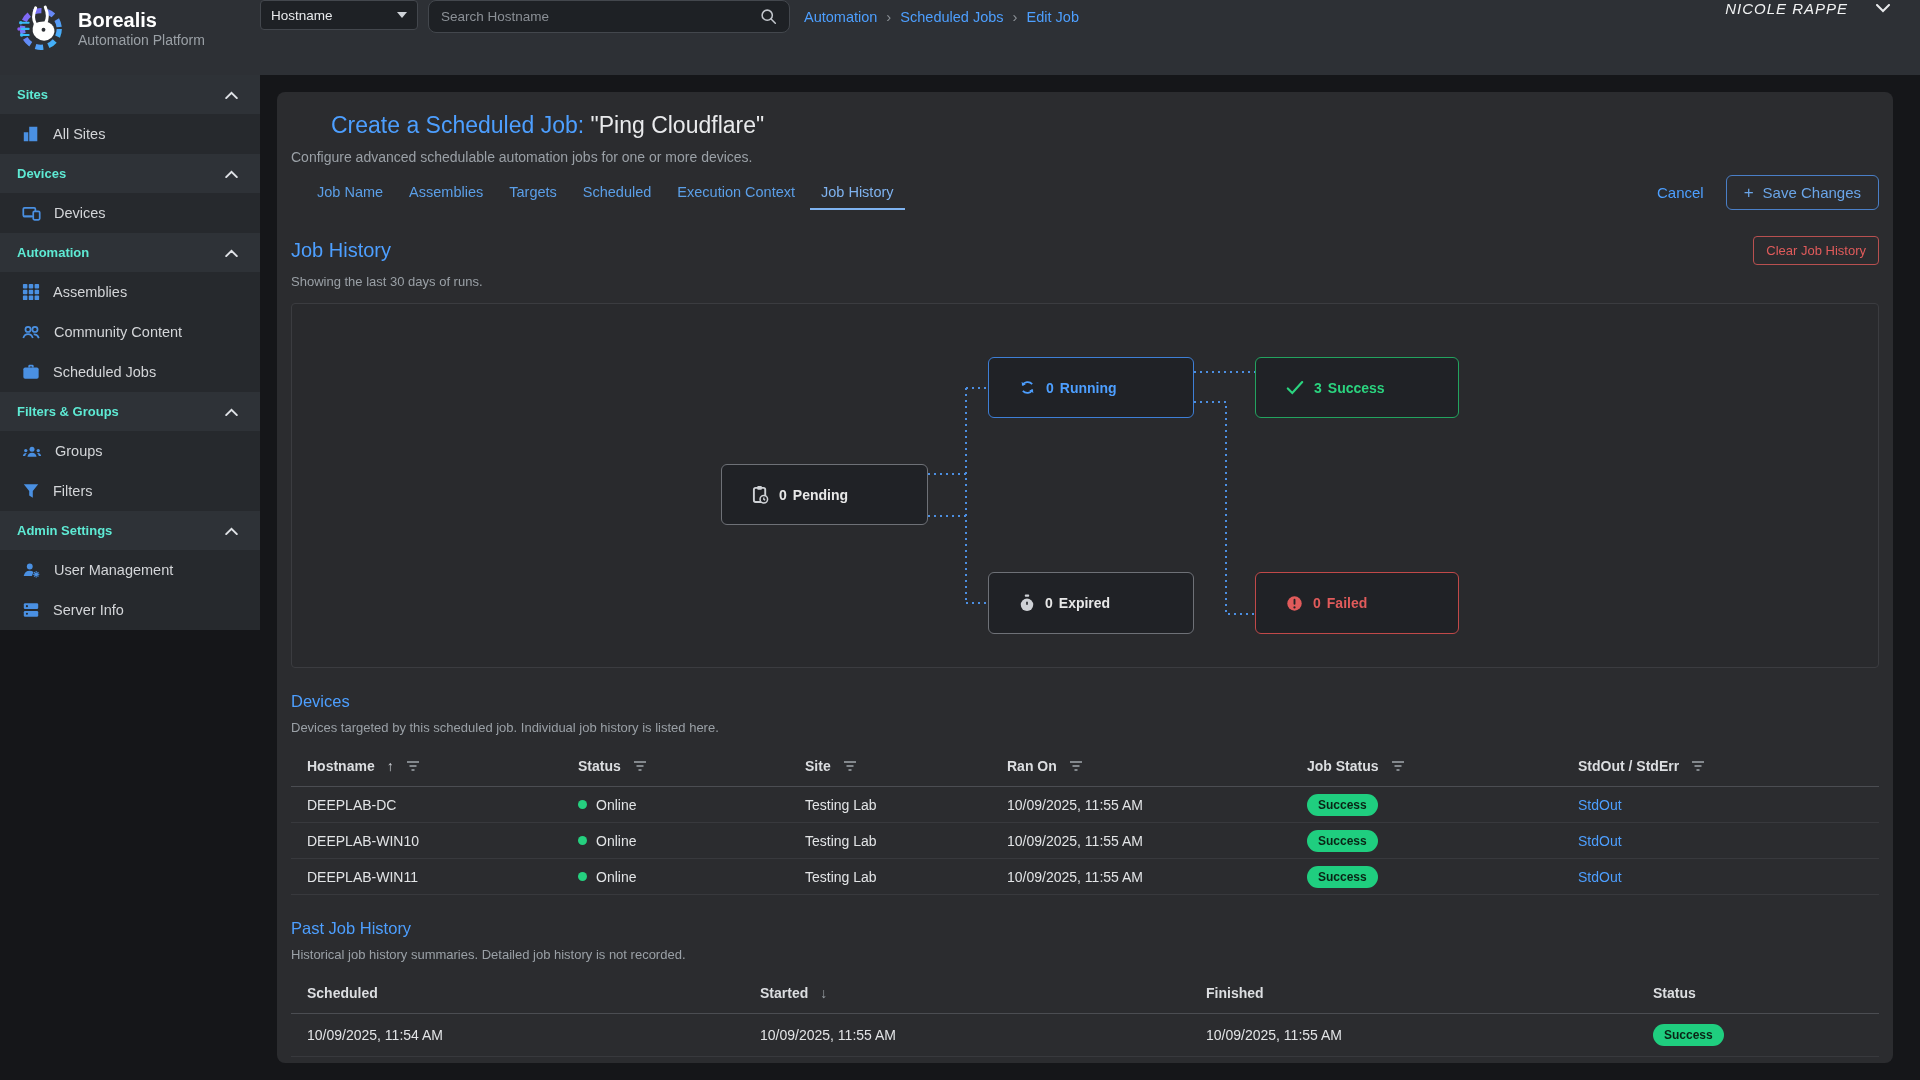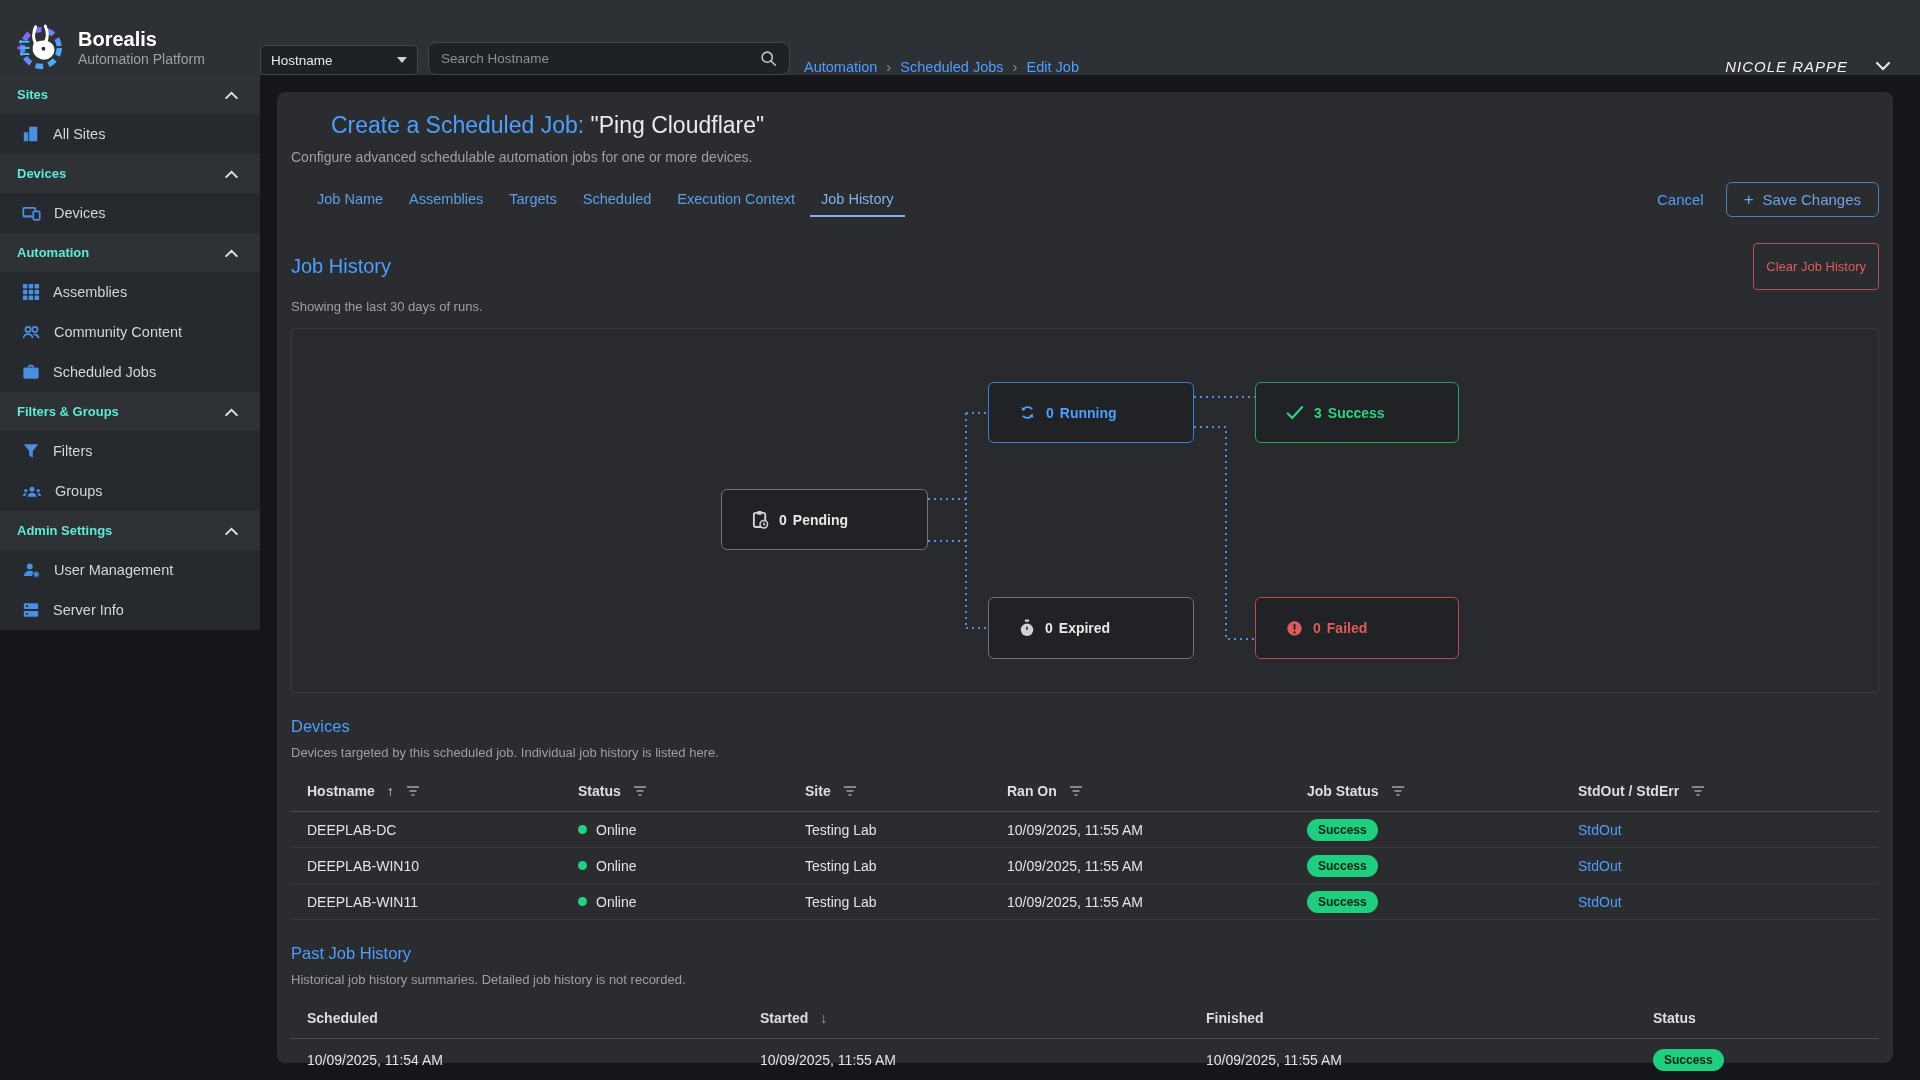--- a/index.html
+++ b/index.html
@@ -2,21 +2,21 @@
 <html><head>
 <meta charset="utf-8">
 <style>
   * { margin:0; padding:0; box-sizing:border-box; }
   html,body { width:1920px; height:1080px; overflow:hidden; }
   body {
     font-family:"Liberation Sans","DejaVu Sans",sans-serif;
     background:#151619; color:#e4e6e8; font-size:14px;
   }
   
-  .topbar { height:75px; background:#2d3035; display:flex; align-items:flex-end; }
+  .topbar { height:75px; background:#2d3035; display:flex; align-items:flex-start; }
   .brand { width:260px; display:flex; align-items:center; gap:10px; padding-left:12px; flex:none; }
   .brand-name { font-size:20px; font-weight:bold; color:#fff; line-height:1.15; }
   .brand-sub { font-size:14px; color:#9aa0a6; }
   .host-select { width:158px; height:30px; background:#1e2125; border:1px solid #43474d; border-radius:4px;
     display:flex; align-items:center; justify-content:space-between; padding:0 10px; color:#e8eaec; font-size:13.5px; cursor:pointer; }
   .caret-down { width:0; height:0; border-left:5px solid transparent; border-right:5px solid transparent; border-top:6px solid #cfd3d8; }
   .searchbox { margin-left:10px; width:362px; height:33px; background:#1e2125; border:1px solid #43474d; border-radius:8px;
     display:flex; align-items:center; padding:0 12px; }
   .searchbox input { flex:1; background:transparent; border:none; outline:none; color:#e8eaec; font-size:13.5px; font-family:inherit; }
   .searchbox input::placeholder { color:#8b9096; }
@@ -35,34 +35,34 @@
   .nav-item { height:40px; display:flex; align-items:center; padding-left:22px; gap:13px; cursor:pointer; }
   .nav-item span { color:#d3d5d8; font-size:14.5px; }
   .nav-item svg, .nav-item .ic { flex:none; }
   
   .main { flex:1; padding:17px 27px 17px 17px; }
   .card { background:#2b2c2f; border-radius:8px; height:971px; padding:16px 14px; }
   .page-title { font-size:23px; margin-top:4px; }
   .page-title .t-blue { color:#4d9fff;margin-left:40px; }
   .page-title .t-white { color:#e9eaec; }
   .page-sub { color:#9aa0a6; font-size:14px; margin-top:10px; }
-  .tabs-row { display:flex; align-items:center; justify-content:space-between; margin-top:17px; }
+  .tabs-row { display:flex; align-items:center; justify-content:space-between; margin-top:10px; }
   .tabs { display:flex; margin-left:13px; }
   .tab { color:#5b9fe8; font-size:14.5px; padding:8px 13px 10px; cursor:pointer; position:relative; }
   .tab.active { color:#7fb3f0; }
   .tab.active::after { content:""; position:absolute; left:2px; right:2px; bottom:0; height:2px; background:#7fb3f0; }
   .actions { display:flex; align-items:center; gap:22px; }
   .link-btn { color:#4d9fff; font-size:15px; cursor:pointer; background:none; border:none; font-family:inherit; }
   .save-btn { display:flex; align-items:center; gap:9px; color:#6aa5e8; font-size:15px; background:transparent;
     border:1px solid #4a7fc7; border-radius:6px; padding:8px 17px; cursor:pointer; font-family:inherit; }
   .save-btn .plus { font-size:17px; line-height:1; }
   .section-row { display:flex; align-items:center; justify-content:space-between; margin-top:26px; }
   .h-jobhistory { color:#4d9fff; font-size:20px; font-weight:normal; }
   .clear-btn { color:#e15b5b; background:transparent; border:1px solid #b85050; border-radius:4px;
-    padding:15px 12px; font-size:13px; cursor:pointer; font-family:inherit; }
+    padding:6px 12px; font-size:13px; cursor:pointer; font-family:inherit; }
   .muted { color:#9aa0a6; font-size:13px; margin-top:9px; }
   
   .flow-panel { position:relative; margin-top:14px; height:365px; background:#292a2d; border:1px solid #3b3c40; border-radius:4px; }
   .flow-panel svg.wires { position:absolute; left:0; top:0; }
   .node { position:absolute; display:flex; align-items:center; gap:10px; padding-left:30px;
     background:#202226; border:1px solid #6e7177; border-radius:6px; font-weight:bold; font-size:14px; color:#e8e8e8; cursor:pointer; }
   .node .cnt { margin-right:-4px; }
   .node-pending { left:429px; top:160px; width:207px; height:61px; }
   .node-running { left:696px; top:53px;  width:206px; height:61px; border-color:#3e7fd6; color:#4d9fff; }
   .node-success { left:963px; top:53px;  width:204px; height:61px; border-color:#23a35f; color:#2bd47f; }
@@ -215,37 +215,37 @@
         <span>Scheduled Jobs</span>
       </div>
 
       <div class="nav-section-hd">
         <span>Filters &amp; Groups</span>
         <svg width="13" height="8" viewBox="0 0 14 9">
             <path d="M1 8 L7 2 L13 8" fill="none" stroke="#dfe2e6" stroke-width="2.2" stroke-linecap="round"></path>
           </svg>
       </div>
       <div class="nav-item">
-        <svg width="18" height="18" viewBox="0 0 20 20">
-            <path fill="#4a90e2" d="M2 2.5 h16 L12 10 v7.5 l-4-2.5 V10 z"></path>
-          </svg>
-        <span>Filters</span>
-      </div>
-      <div class="nav-item">
         <svg width="20" height="18" viewBox="0 0 24 20">
             <g fill="#4a90e2">
               <circle cx="12" cy="8" r="3"></circle>
               <path d="M6.5 17 q1-5 5.5-5 q4.5 0 5.5 5 z"></path>
               <circle cx="4.5" cy="9.5" r="2"></circle>
               <path d="M1 16 q.8-3.5 3.8-3.5 l1 .3 q-1.6 1.4-2 3.2 z"></path>
               <circle cx="19.5" cy="9.5" r="2"></circle>
               <path d="M23 16 q-.8-3.5-3.8-3.5 l-1 .3 q1.6 1.4 2 3.2 z"></path>
             </g>
           </svg>
         <span>Groups</span>
+      </div>
+      <div class="nav-item">
+        <svg width="18" height="18" viewBox="0 0 20 20">
+            <path fill="#4a90e2" d="M2 2.5 h16 L12 10 v7.5 l-4-2.5 V10 z"></path>
+          </svg>
+        <span>Filters</span>
       </div>
 
       <div class="nav-section-hd">
         <span>Admin Settings</span>
         <svg width="13" height="8" viewBox="0 0 14 9">
             <path d="M1 8 L7 2 L13 8" fill="none" stroke="#dfe2e6" stroke-width="2.2" stroke-linecap="round"></path>
           </svg>
       </div>
       <div class="nav-item">
         <svg width="19" height="18" viewBox="0 0 22 20">

